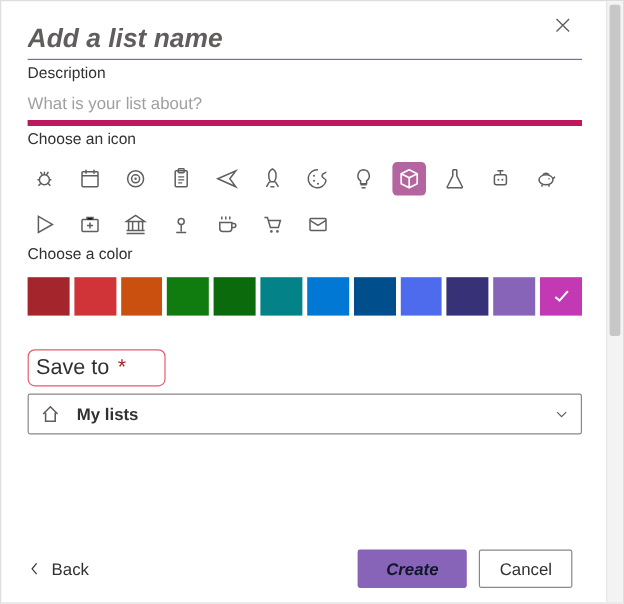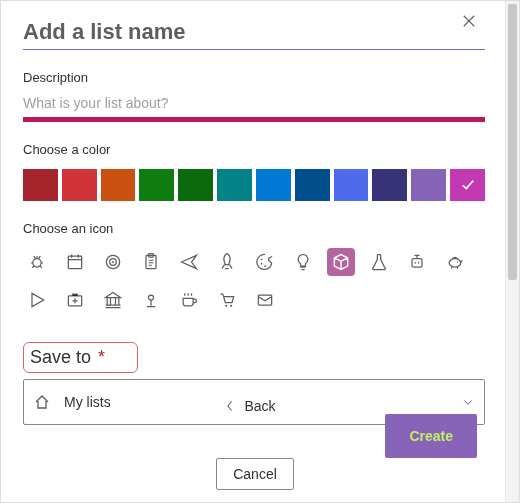--- a/index.html
+++ b/index.html
@@ -48,24 +48,25 @@
   .name-input {
     width: 100%;
     border: none;
     border-bottom: 1.5px solid #8764b8;
     font-size: 22px;
     font-weight: 600;
     color: #1d4ed8;
     padding: 4px 0 4px 0;
     outline: none;
     background: transparent;
+    font-style: italic;
   }
   .name-input::placeholder { color: #605e5c; font-weight: 600; }
 
-  .section { margin-top: 20px; }
+  .section { margin-top: 3px; }
 
   .desc-input {
     width: 100%;
     border: none;
     border-bottom: 5px solid #be185d;
     font-size: 14px;
     color: #a19f9d;
     padding: 6px 0;
     outline: none;
     background: transparent;
@@ -109,52 +110,54 @@
     font-size: 18px;
     position: relative;
     top: 2px;
     background: #fff;
   }
 
   .saveto-select {
     margin-top: 8px;
     border: 1px solid #8a8886;
     border-radius: 2px;
-    height: 46px;
+    height: 34px;
     display: flex; align-items: center;
     padding: 0 10px;
     font-size: 14px;
     color: #323130;
     cursor: pointer;
     background: #fff;
+    font-weight: bold;
   }
   .saveto-select .home-icn { margin-right: 14px; color: #605e5c; }
   .saveto-select .chev { margin-left: auto; color: #605e5c; }
 
   .footer {
     position: absolute;
     bottom: 12px; left: 22px; right: 28px;
-    display: flex; align-items: center; flex-direction: column;
+    display: flex; align-items: center;
   }
   .back-btn {
     background: none; border: none;
     font-size: 14px; color: #323130;
     cursor: pointer;
     display: flex; align-items: center; gap: 8px;
   }
   .primary-btn {
     margin-left: auto;
     background: #8764b8;
-    color: #bef264;
+    color: #0f172a;
     border: none;
-    height: 44px;
+    height: 32px;
     padding: 0 24px;
     font-size: 14px; font-weight: 600;
     cursor: pointer;
     border-radius: 2px;
+    font-style: italic;
   }
   .secondary-btn {
     margin-left: 10px;
     background: #fff;
     color: #323130;
     border: 1px solid #8a8886;
     height: 32px;
     padding: 0 16px;
     font-size: 14px;
     cursor: pointer;
@@ -268,20 +271,121 @@
       </svg>
   </button>
 
   <div>
     <input class="name-input" placeholder="Add a list name" style="">
   </div>
 
   <div class="section">
     <div class="field-label">Description</div>
     <input class="desc-input" placeholder="What is your list about?" style="">
+  </div>
+
+  <div class="section">
+    <div class="field-label" style="font-weight:400">Choose an icon</div>
+    <div class="icon-grid" id="icon-grid">
+        <div class="icon-item">
+          <svg width="20" height="20">
+            <use href="#i-bug"></use>
+          </svg>
+        </div>
+        <div class="icon-item">
+          <svg width="20" height="20">
+            <use href="#i-calendar"></use>
+          </svg>
+        </div>
+        <div class="icon-item">
+          <svg width="20" height="20">
+            <use href="#i-target"></use>
+          </svg>
+        </div>
+        <div class="icon-item">
+          <svg width="20" height="20">
+            <use href="#i-clipboard"></use>
+          </svg>
+        </div>
+        <div class="icon-item">
+          <svg width="20" height="20">
+            <use href="#i-airplane"></use>
+          </svg>
+        </div>
+        <div class="icon-item">
+          <svg width="20" height="20">
+            <use href="#i-rocket"></use>
+          </svg>
+        </div>
+        <div class="icon-item">
+          <svg width="20" height="20">
+            <use href="#i-palette"></use>
+          </svg>
+        </div>
+        <div class="icon-item">
+          <svg width="20" height="20">
+            <use href="#i-lightbulb"></use>
+          </svg>
+        </div>
+        <div class="icon-item selected">
+          <svg width="20" height="20">
+            <use href="#i-cube"></use>
+          </svg>
+        </div>
+        <div class="icon-item">
+          <svg width="20" height="20">
+            <use href="#i-flask"></use>
+          </svg>
+        </div>
+        <div class="icon-item">
+          <svg width="20" height="20">
+            <use href="#i-robot"></use>
+          </svg>
+        </div>
+        <div class="icon-item">
+          <svg width="20" height="20">
+            <use href="#i-piggybank"></use>
+          </svg>
+        </div>
+        <div class="icon-item">
+          <svg width="20" height="20">
+            <use href="#i-play"></use>
+          </svg>
+        </div>
+        <div class="icon-item">
+          <svg width="20" height="20">
+            <use href="#i-firstaid"></use>
+          </svg>
+        </div>
+        <div class="icon-item">
+          <svg width="20" height="20">
+            <use href="#i-bank"></use>
+          </svg>
+        </div>
+        <div class="icon-item">
+          <svg width="20" height="20">
+            <use href="#i-location"></use>
+          </svg>
+        </div>
+        <div class="icon-item">
+          <svg width="20" height="20">
+            <use href="#i-coffee"></use>
+          </svg>
+        </div>
+        <div class="icon-item">
+          <svg width="20" height="20">
+            <use href="#i-cart"></use>
+          </svg>
+        </div>
+        <div class="icon-item">
+          <svg width="20" height="20">
+            <use href="#i-mail"></use>
+          </svg>
+        </div>
+      </div>
   </div>
 
   <div class="section">
     <div class="field-label" style="font-weight:400">Choose a color</div>
     <div class="swatch-row" id="swatch-row">
         <div class="swatch" style="background: rgb(164, 38, 44);"></div>
         <div class="swatch" style="background: rgb(209, 52, 56);"></div>
         <div class="swatch" style="background: rgb(202, 80, 16);"></div>
         <div class="swatch" style="background: rgb(16, 124, 16);"></div>
         <div class="swatch" style="background: rgb(11, 106, 11);"></div>
@@ -294,121 +398,20 @@
         <div class="swatch selected" style="background: rgb(194, 57, 179);">
           <span class="check">
             <svg width="14" height="14">
               <use href="#i-check"></use>
             </svg>
           </span>
         </div>
       </div>
   </div>
 
-  <div class="section">
-    <div class="field-label" style="font-weight:400">Choose an icon</div>
-    <div class="icon-grid" id="icon-grid">
-        <div class="icon-item">
-          <svg width="20" height="20">
-            <use href="#i-bug"></use>
-          </svg>
-        </div>
-        <div class="icon-item">
-          <svg width="20" height="20">
-            <use href="#i-calendar"></use>
-          </svg>
-        </div>
-        <div class="icon-item">
-          <svg width="20" height="20">
-            <use href="#i-target"></use>
-          </svg>
-        </div>
-        <div class="icon-item">
-          <svg width="20" height="20">
-            <use href="#i-clipboard"></use>
-          </svg>
-        </div>
-        <div class="icon-item">
-          <svg width="20" height="20">
-            <use href="#i-airplane"></use>
-          </svg>
-        </div>
-        <div class="icon-item">
-          <svg width="20" height="20">
-            <use href="#i-rocket"></use>
-          </svg>
-        </div>
-        <div class="icon-item">
-          <svg width="20" height="20">
-            <use href="#i-palette"></use>
-          </svg>
-        </div>
-        <div class="icon-item">
-          <svg width="20" height="20">
-            <use href="#i-lightbulb"></use>
-          </svg>
-        </div>
-        <div class="icon-item selected">
-          <svg width="20" height="20">
-            <use href="#i-cube"></use>
-          </svg>
-        </div>
-        <div class="icon-item">
-          <svg width="20" height="20">
-            <use href="#i-flask"></use>
-          </svg>
-        </div>
-        <div class="icon-item">
-          <svg width="20" height="20">
-            <use href="#i-robot"></use>
-          </svg>
-        </div>
-        <div class="icon-item">
-          <svg width="20" height="20">
-            <use href="#i-piggybank"></use>
-          </svg>
-        </div>
-        <div class="icon-item">
-          <svg width="20" height="20">
-            <use href="#i-play"></use>
-          </svg>
-        </div>
-        <div class="icon-item">
-          <svg width="20" height="20">
-            <use href="#i-firstaid"></use>
-          </svg>
-        </div>
-        <div class="icon-item">
-          <svg width="20" height="20">
-            <use href="#i-bank"></use>
-          </svg>
-        </div>
-        <div class="icon-item">
-          <svg width="20" height="20">
-            <use href="#i-location"></use>
-          </svg>
-        </div>
-        <div class="icon-item">
-          <svg width="20" height="20">
-            <use href="#i-coffee"></use>
-          </svg>
-        </div>
-        <div class="icon-item">
-          <svg width="20" height="20">
-            <use href="#i-cart"></use>
-          </svg>
-        </div>
-        <div class="icon-item">
-          <svg width="20" height="20">
-            <use href="#i-mail"></use>
-          </svg>
-        </div>
-      </div>
-  </div>
-
   <div class="saveto-group">
     <span class="saveto-label-box">
       <span>Save to</span>
       <span class="req">*</span>
     </span>
     <div class="saveto-select">
       <span class="home-icn">
           <svg width="16" height="16">
             <use href="#i-home"></use>
           </svg>

